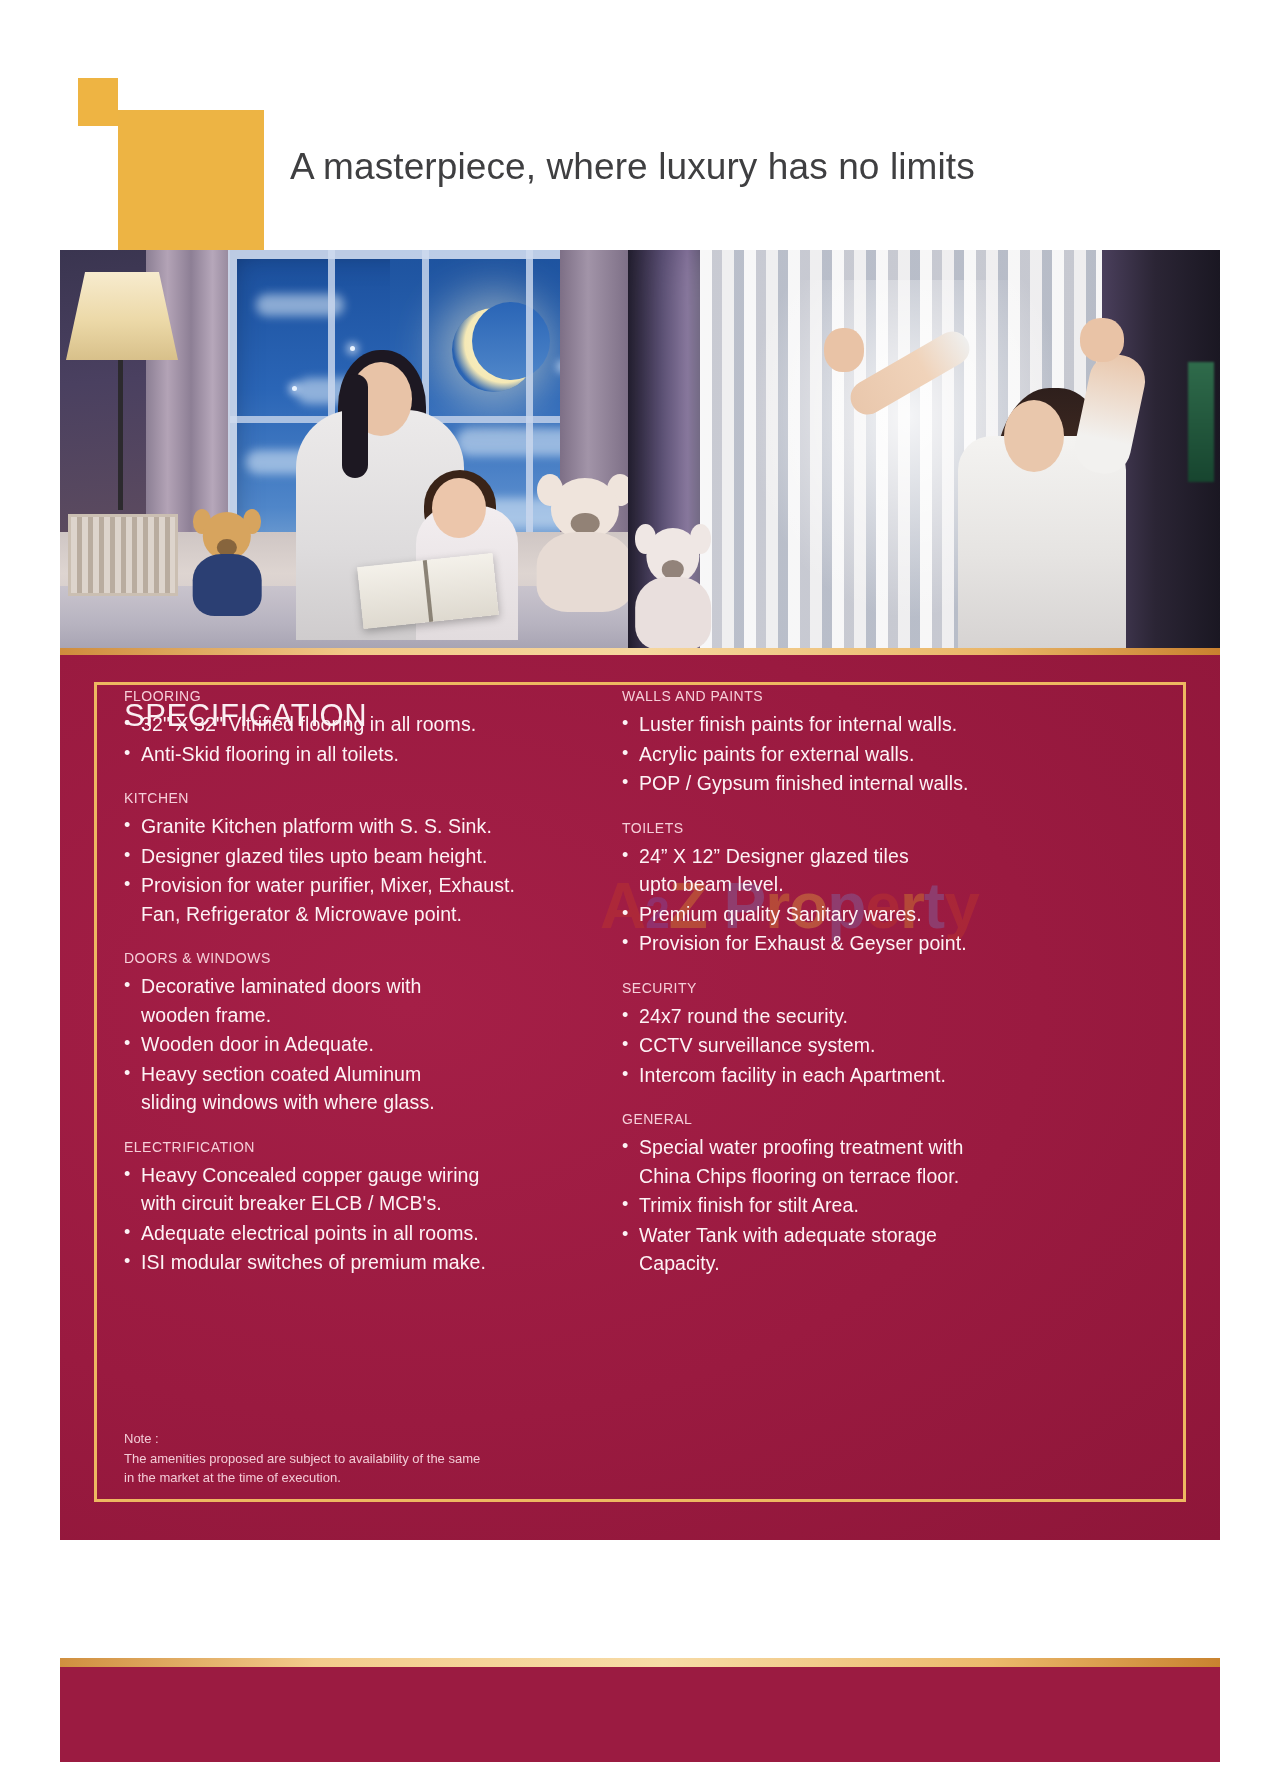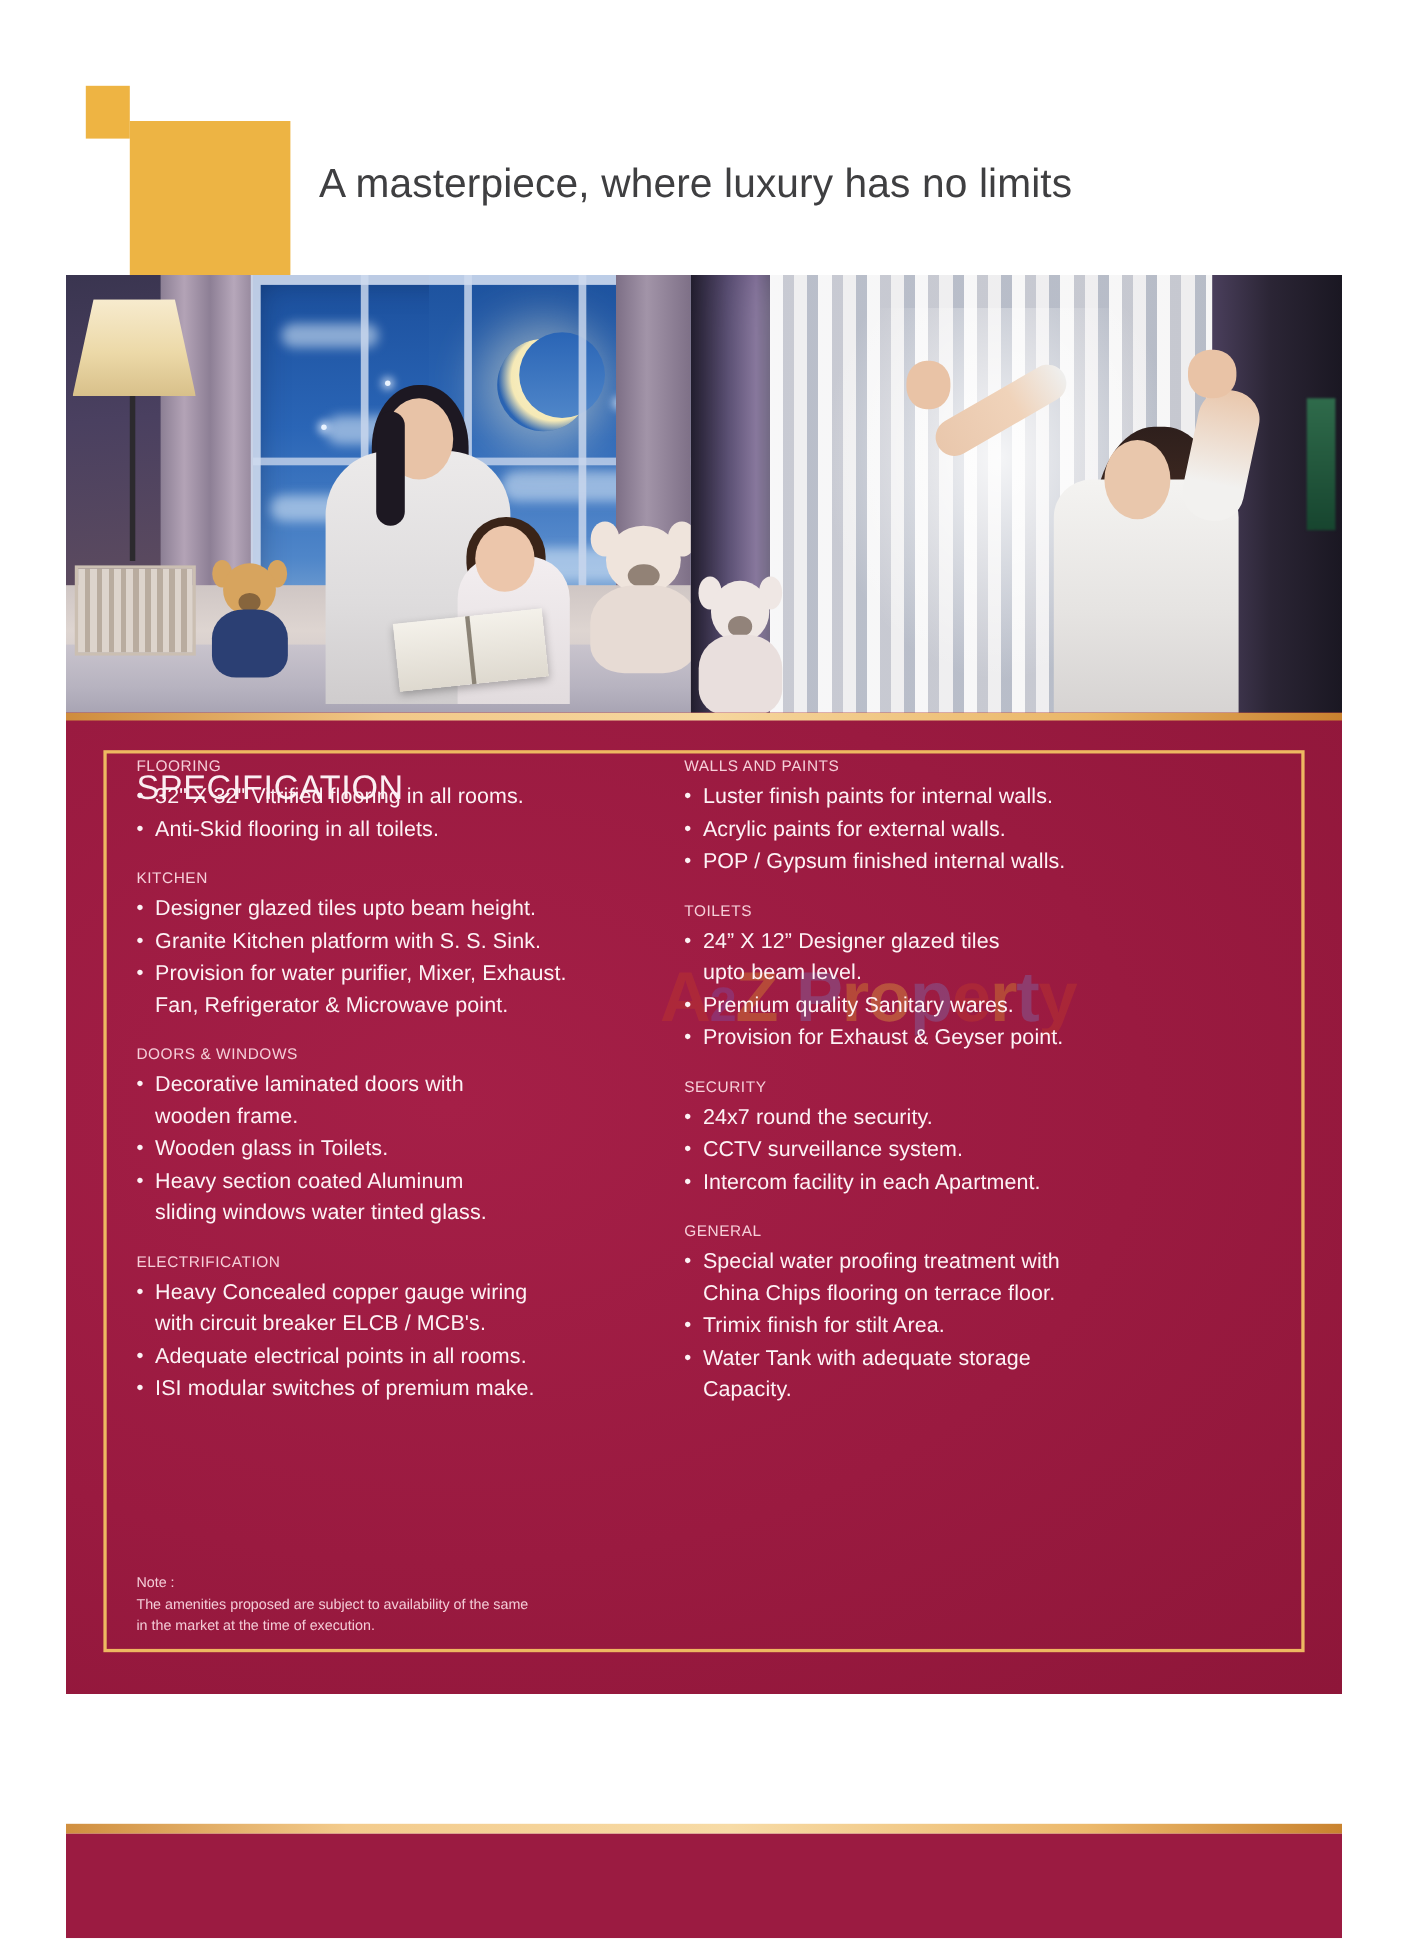--- a/index.html
+++ b/index.html
@@ -264,29 +264,29 @@
 
   <div class="cols">
     <div class="col col-left">
         <div class="group">
           <div class="group-title">FLOORING</div>
           <div class="item"><span>32" X 32" Vitrified flooring in all rooms.</span></div>
           <div class="item"><span>Anti-Skid flooring in all toilets.</span></div>
         </div>
         <div class="group">
           <div class="group-title">KITCHEN</div>
+          <div class="item"><span>Granite Kitchen platform with S. S. Sink.</span></div>
           <div class="item"><span>Designer glazed tiles upto beam height.</span></div>
-          <div class="item"><span>Granite Kitchen platform with S. S. Sink.</span></div>
           <div class="item"><span>Provision for water purifier, Mixer, Exhaust.</span><span class="cont">Fan, Refrigerator &amp; Microwave point.</span></div>
         </div>
         <div class="group">
           <div class="group-title">DOORS &amp; WINDOWS</div>
           <div class="item"><span>Decorative laminated doors with</span><span class="cont">wooden frame.</span></div>
-          <div class="item"><span>Wooden glass in Toilets.</span></div>
-          <div class="item"><span>Heavy section coated Aluminum</span><span class="cont">sliding windows water tinted glass.</span></div>
+          <div class="item"><span>Wooden door in Adequate.</span></div>
+          <div class="item"><span>Heavy section coated Aluminum</span><span class="cont">sliding windows with where glass.</span></div>
         </div>
         <div class="group">
           <div class="group-title">ELECTRIFICATION</div>
           <div class="item"><span>Heavy Concealed copper gauge wiring</span><span class="cont">with circuit breaker ELCB / MCB's.</span></div>
           <div class="item"><span>Adequate electrical points in all rooms.</span></div>
           <div class="item"><span>ISI modular switches of premium make.</span></div>
         </div>
       </div>
     <div class="col col-right">
         <div class="group">

